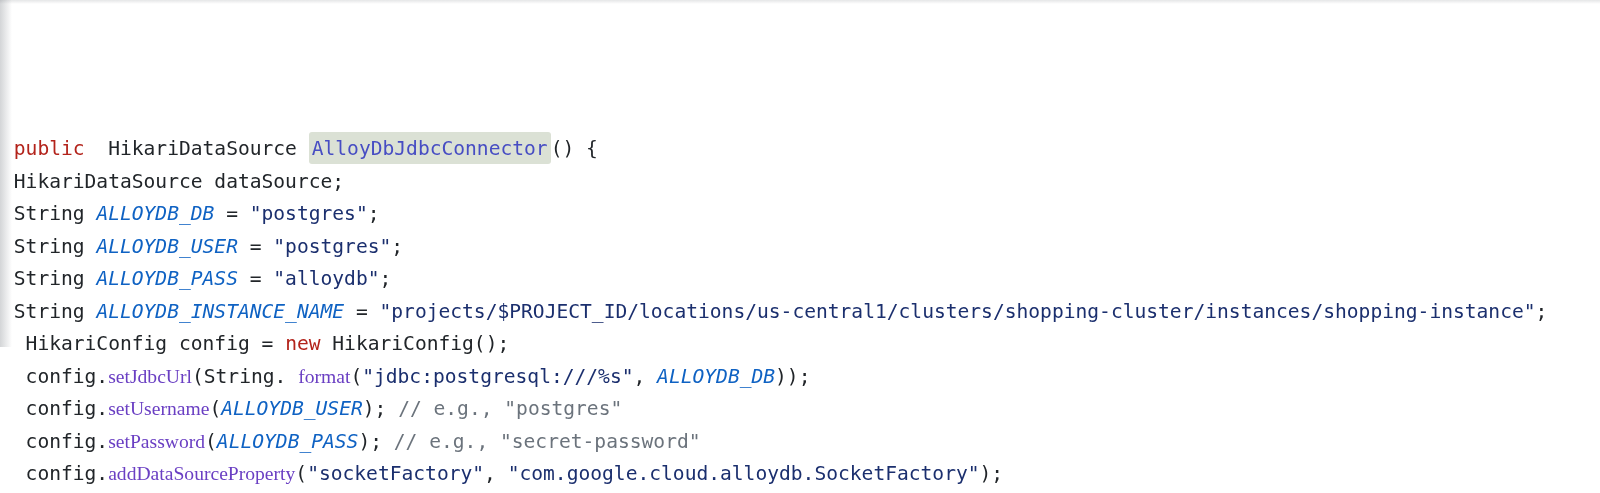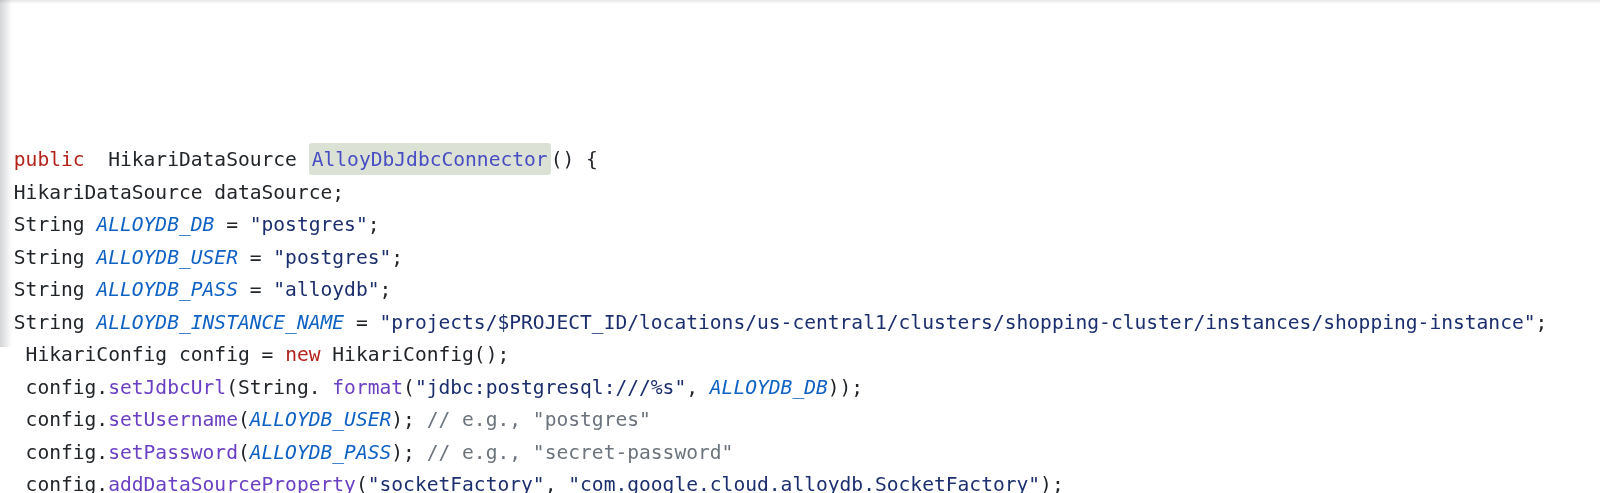--- a/index.html
+++ b/index.html
@@ -8,35 +8,35 @@
     background: #ffffff;
     width: 1600px;
     height: 493px;
     overflow: hidden;
   }
   .code-wrap {
     position: relative;
     width: 1600px;
     height: 347px;
     box-sizing: border-box;
-    padding: 14px 0 0 2px;
+    padding: 3px 0 0 2px;
     font-family: "DejaVu Sans Mono", "Liberation Mono", monospace;
     font-size: 19.6px;
     line-height: 32.5px;
     color: var(--c-plain, #212529);
     white-space: pre;
   }
   .code-line {
     height: 32.5px;
   }
   .tk-plain    { color: var(--c-plain); }
   .tk-keyword  { color: var(--c-keyword); }
   .tk-constant { color: var(--c-constant); font-style: italic; }
   .tk-string   { color: var(--c-string); }
-  .tk-method   { color: var(--c-method); }
+  .tk-method   { color: var(--c-method); font-family: Liberation Serif, serif; }
   .tk-comment  { color: var(--c-comment); }
   .tk-funcdef  {
     color: var(--c-funcdef);
     background: var(--c-funcdef_bg);
     padding: 5px 3px 4px 3px;
     border-radius: 3px;
   }
   .edge-left {
     position: absolute;
     left: 0; top: 0; bottom: 0;

